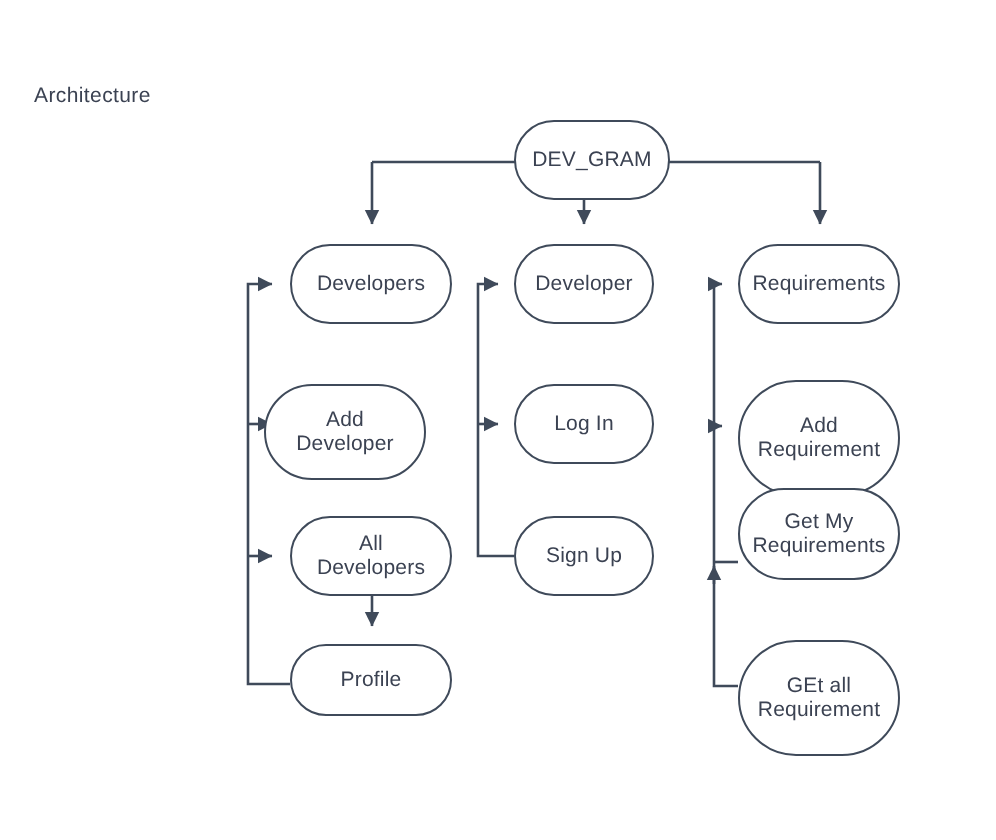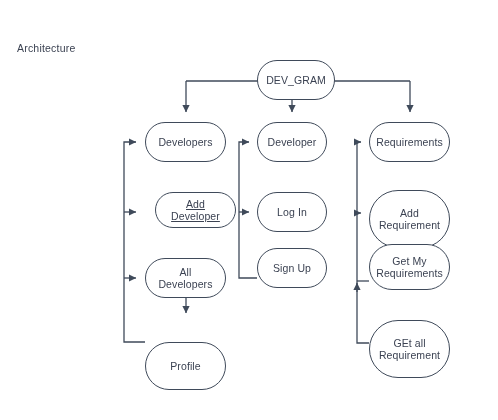--- a/index.html
+++ b/index.html
@@ -101,46 +101,46 @@
     <div class="node" style="left: 257px; top: 60px; width: 78px; height: 40px;">
       <div>
         <span>DEV_GRAM</span>
       </div>
     </div>
     <div class="node" style="left: 145px; top: 122px; width: 81px; height: 40px;">
       <div>
         <span>Developers</span>
       </div>
     </div>
-    <div class="node" style="left: 155px; top: 192px; width: 81px; height: 36px; text-decoration: underline;">
+    <div class="node" style="left: 132px; top: 192px; width: 81px; height: 48px;">
       <div>
         <span>Add Developer</span>
       </div>
     </div>
     <div class="node" style="left: 145px; top: 258px; width: 81px; height: 40px;">
       <div>
         <span>All Developers</span>
       </div>
     </div>
-    <div class="node" style="left: 145px; top: 342px; width: 81px; height: 48px;">
+    <div class="node" style="left: 145px; top: 322px; width: 81px; height: 36px;">
       <div>
         <span>Profile</span>
       </div>
     </div>
     <div class="node" style="left: 257px; top: 122px; width: 70px; height: 40px;">
       <div>
         <span>Developer</span>
       </div>
     </div>
     <div class="node" style="left: 257px; top: 192px; width: 70px; height: 40px;">
       <div>
         <span>Log In</span>
       </div>
     </div>
-    <div class="node" style="left: 257px; top: 248px; width: 70px; height: 40px;">
+    <div class="node" style="left: 257px; top: 258px; width: 70px; height: 40px;">
       <div>
         <span>Sign Up</span>
       </div>
     </div>
     <div class="node" style="left: 369px; top: 122px; width: 81px; height: 40px;">
       <div>
         <span>Requirements</span>
       </div>
     </div>
     <div class="node" style="left: 369px; top: 190px; width: 81px; height: 58px;">

